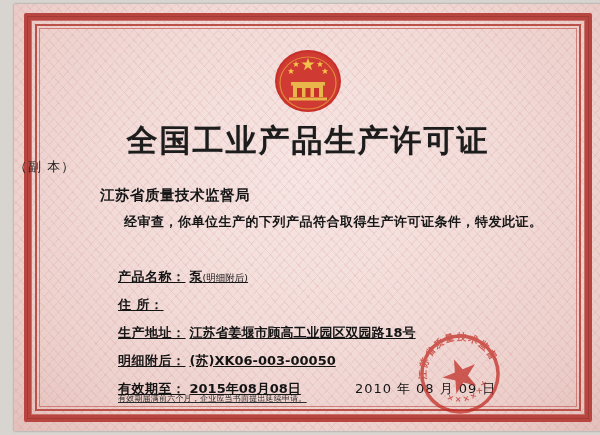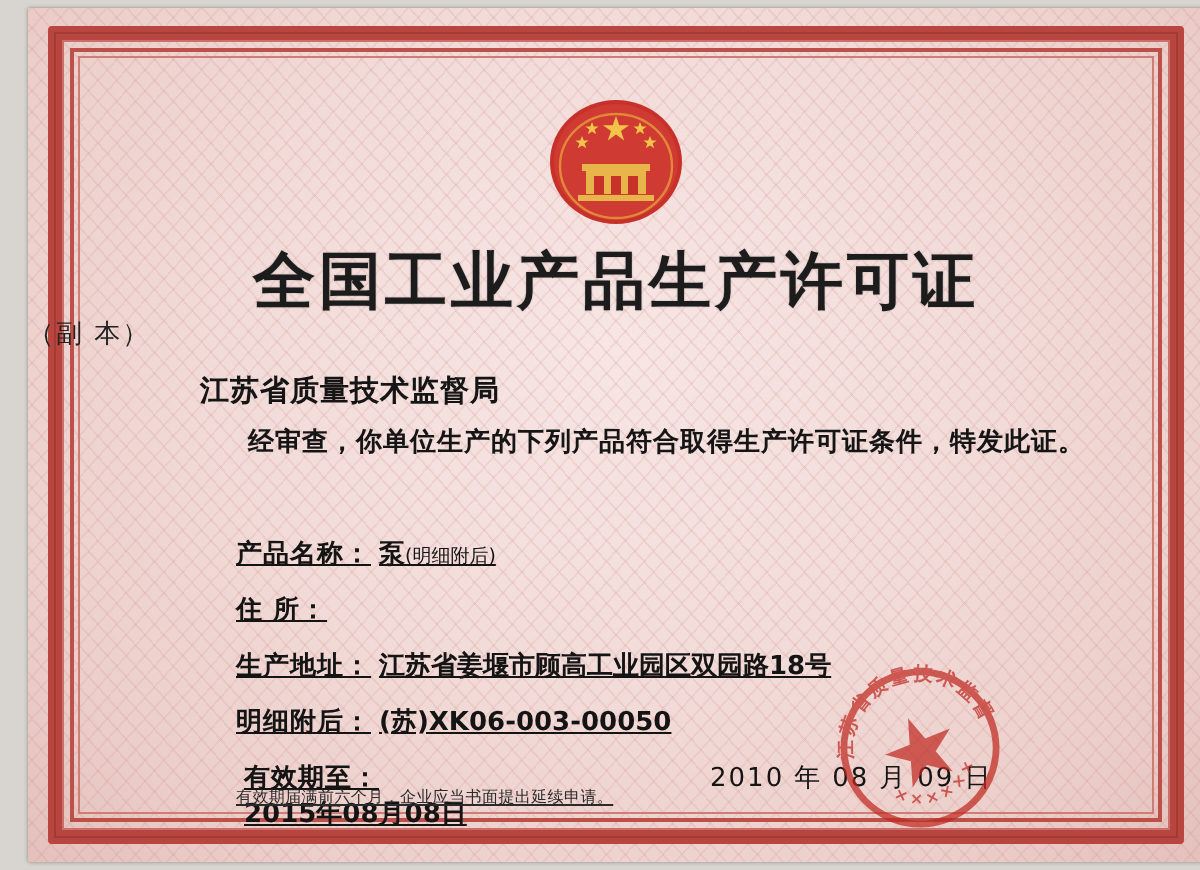--- a/index.html
+++ b/index.html
@@ -173,21 +173,20 @@
     font-size: 9.5px;
     font-weight: normal;
     letter-spacing: 0;
   }
 
   .date-row {
     position: relative;
     display: flex;
     align-items: baseline;
     margin-top: 2px;
-    flex-direction: column;
   }
   .date-right {
     position: absolute;
     left: 232px;
     top: 0;
     font-size: 13px;
     letter-spacing: 1px;
     color: #141414;
   }
   .date-right span.num { margin: 0 5px; }

